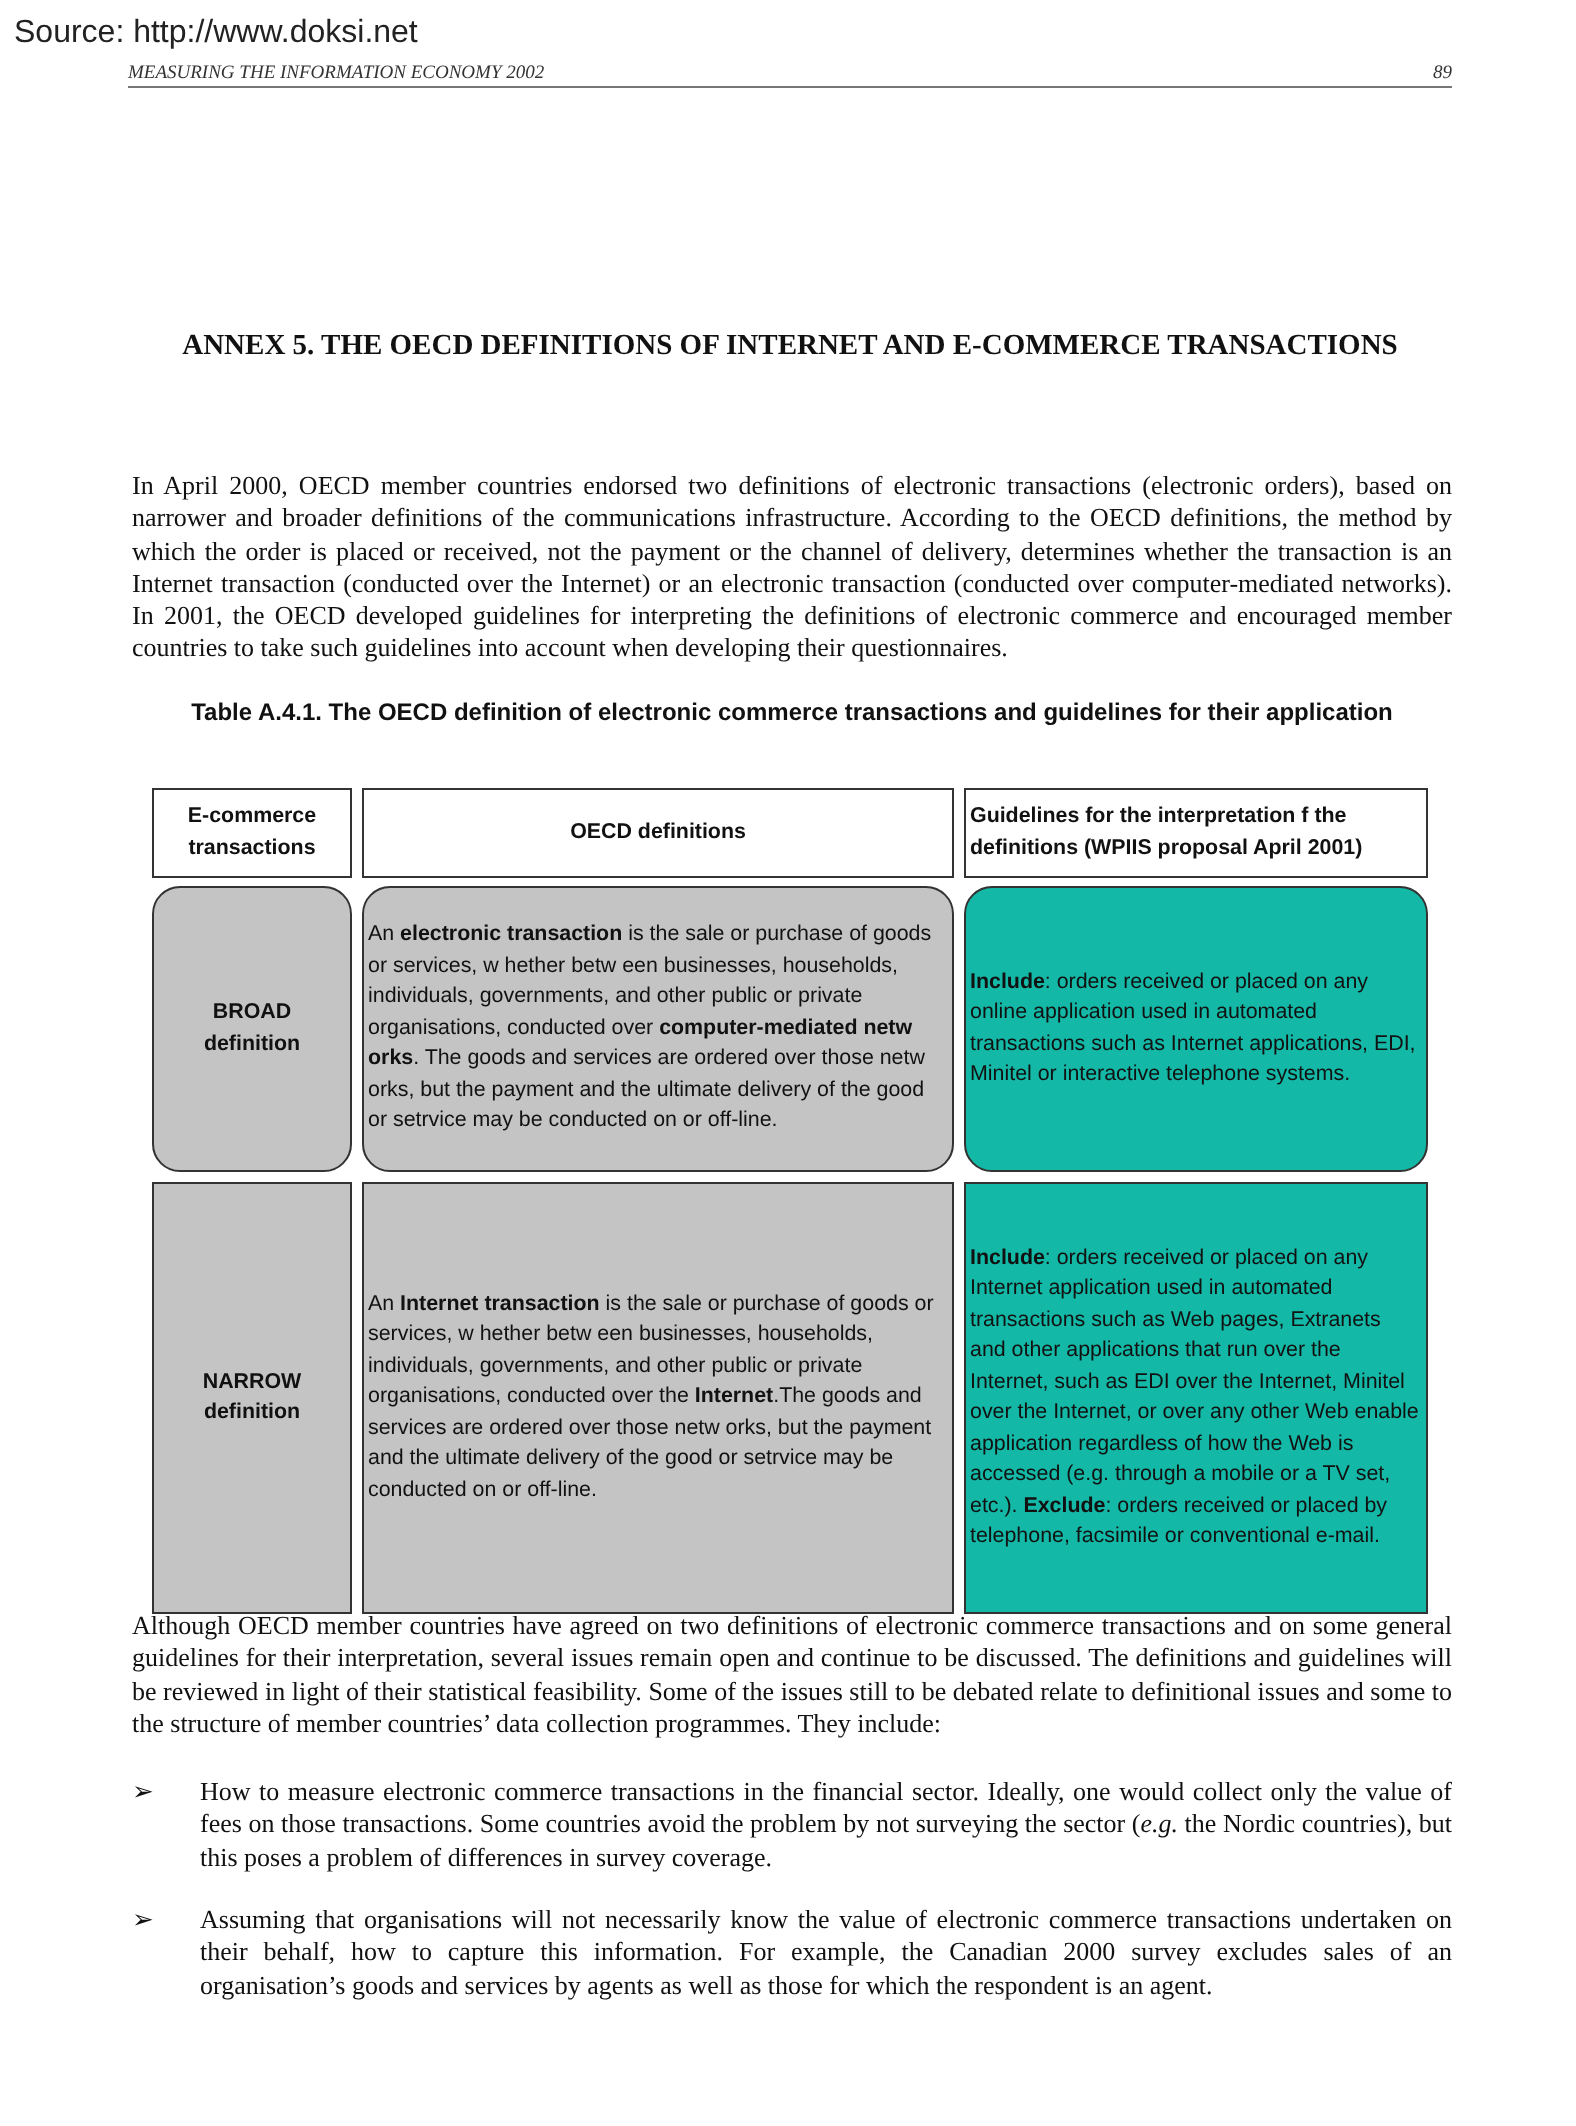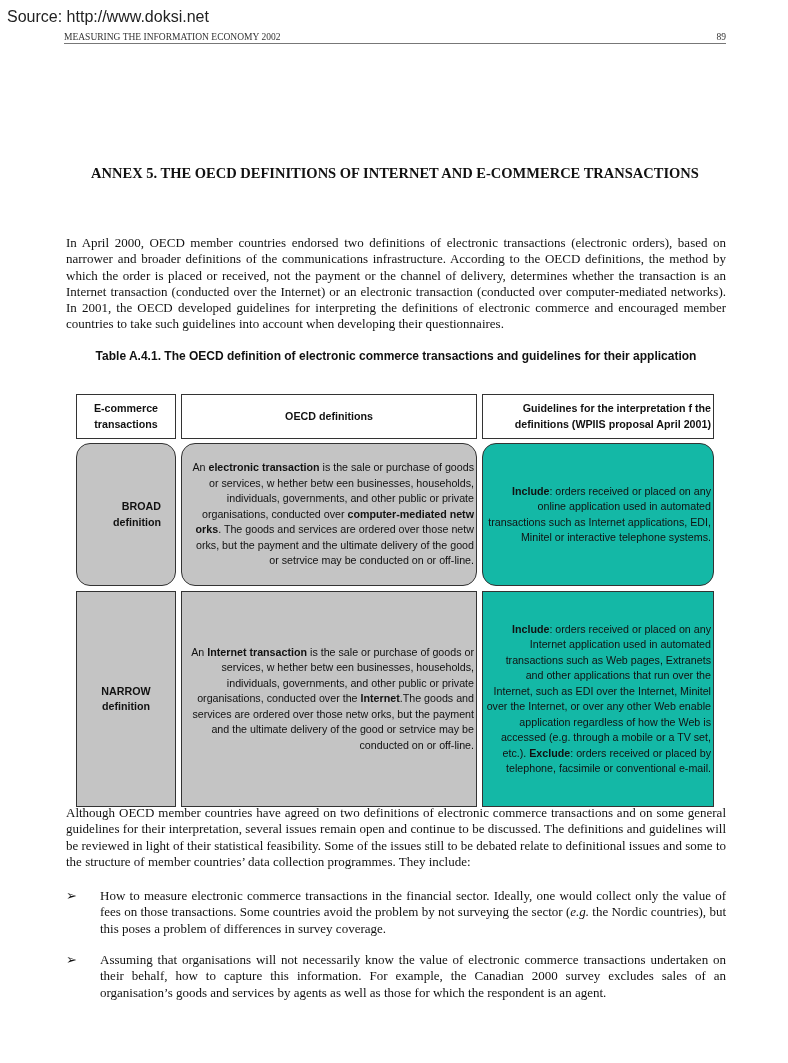--- a/index.html
+++ b/index.html
@@ -7,21 +7,21 @@
       width: 788px; height: 1063px; position: relative; overflow: hidden;
       font-family: "Liberation Serif", serif; color: #111;
     }
     .source {
       position: absolute; left: 7px; top: 8px;
       font-family: "Liberation Sans", sans-serif; font-size: 16px; color: #222;
     }
     .running-header {
       position: absolute; left: 64px; top: 31px; width: 662px;
       border-bottom: 1px solid #777; height: 12px;
-      font-size: 9.5px; color: #333;
+      font-style: italic; font-size: 9.5px; color: #333;
       display: flex; justify-content: space-between; align-items: flex-end;
       line-height: 11px;
     }
     .running-header span { text-decoration: none; }
     .title {
       position: absolute; left: 40px; top: 165px; width: 710px; text-align: center;
       font-weight: bold; font-size: 14.5px; letter-spacing: 0;
     }
     .para {
       position: absolute; left: 66px; width: 660px;
@@ -31,21 +31,20 @@
     .p2 { top: 805px; }
     .table-caption {
       position: absolute; left: 66px; top: 349px; width: 660px; text-align: center;
       font-family: "Liberation Sans", sans-serif; font-weight: bold; font-size: 12px;
     }
     .tbl-cell {
       position: absolute; box-sizing: border-box;
       border: 1px solid #333;
       font-family: "Liberation Sans", sans-serif; font-size: 10.7px; line-height: 15.5px;
       color: #111;
-      text-align: right;
     }
     .hdr { background: #fff; font-weight: bold; display: flex; align-items: center; }
     .gray { background: #c4c4c4; }
     .white { background: #14b8a6; }
     .center { justify-content: center; text-align: center; }
     .label-cell { display: flex; align-items: center; justify-content: center; text-align: center; font-weight: bold; }
     .def-cell { padding: 0 2px; display: flex; align-items: center; }
     .guide-cell { padding: 0 2px; display: flex; align-items: center; }
     .c1 { left: 76px; width: 100px; }
     .c2 { left: 181px; width: 296px; }
@@ -78,21 +77,21 @@
 <div class="para p1">In April 2000, OECD member countries endorsed two definitions of electronic transactions (electronic orders), based on narrower and broader definitions of the communications infrastructure. According to the OECD definitions, the method by which the order is placed or received, not the payment or the channel of delivery, determines whether the transaction is an Internet transaction (conducted over the Internet) or an electronic transaction (conducted over computer-mediated networks). In 2001, the OECD developed guidelines for interpreting the definitions of electronic commerce and encouraged member countries to take such guidelines into account when developing their questionnaires.</div>
 
 <div class="table-caption">Table A.4.1. The OECD definition of electronic commerce transactions and guidelines for their application</div>
 
 <div>
 
   <div class="tbl-cell hdr center c1 r0">E-commerce transactions</div>
   <div class="tbl-cell hdr center c2 r0">OECD definitions</div>
   <div class="tbl-cell hdr c3 r0" style="padding:0 2px;">Guidelines for the interpretation f the definitions (WPIIS proposal April 2001)</div>
 
-  <div class="tbl-cell gray label-cell c1 r1" style="padding:0 14px;text-align:right;">BROAD definition</div>
+  <div class="tbl-cell gray label-cell c1 r1" style="padding:0 14px;">BROAD definition</div>
   <div class="tbl-cell gray def-cell c2 r1">
     <div>
       <span>An </span><b>electronic transaction</b><span> is the sale or purchase of goods or services, w hether betw een businesses, households, individuals, governments, and other public or private organisations, conducted over </span><b>computer-mediated netw orks</b><span>. The goods and services are ordered over those netw orks, but the payment and the ultimate delivery of the good or setrvice may be conducted on or off-line.</span>
     </div>
   </div>
   <div class="tbl-cell white guide-cell c3 r1">
     <div>
       <b>Include</b><span>: orders received or placed on any online application used in automated transactions such as Internet applications, EDI, Minitel or interactive telephone systems.</span>
     </div>
   </div>

